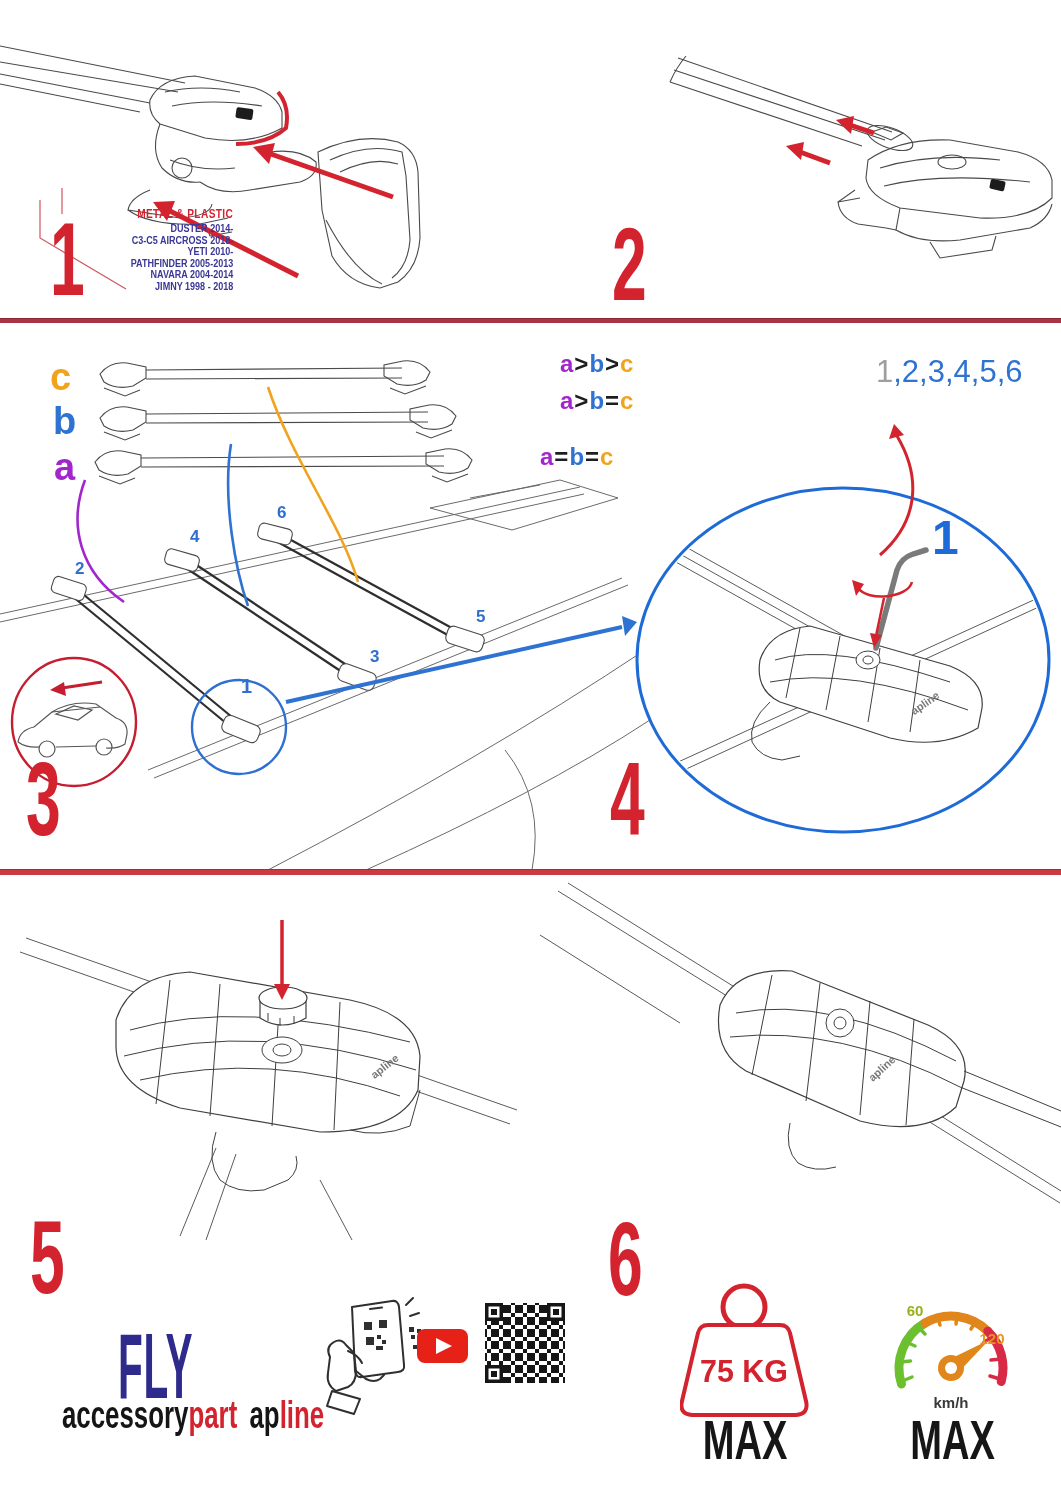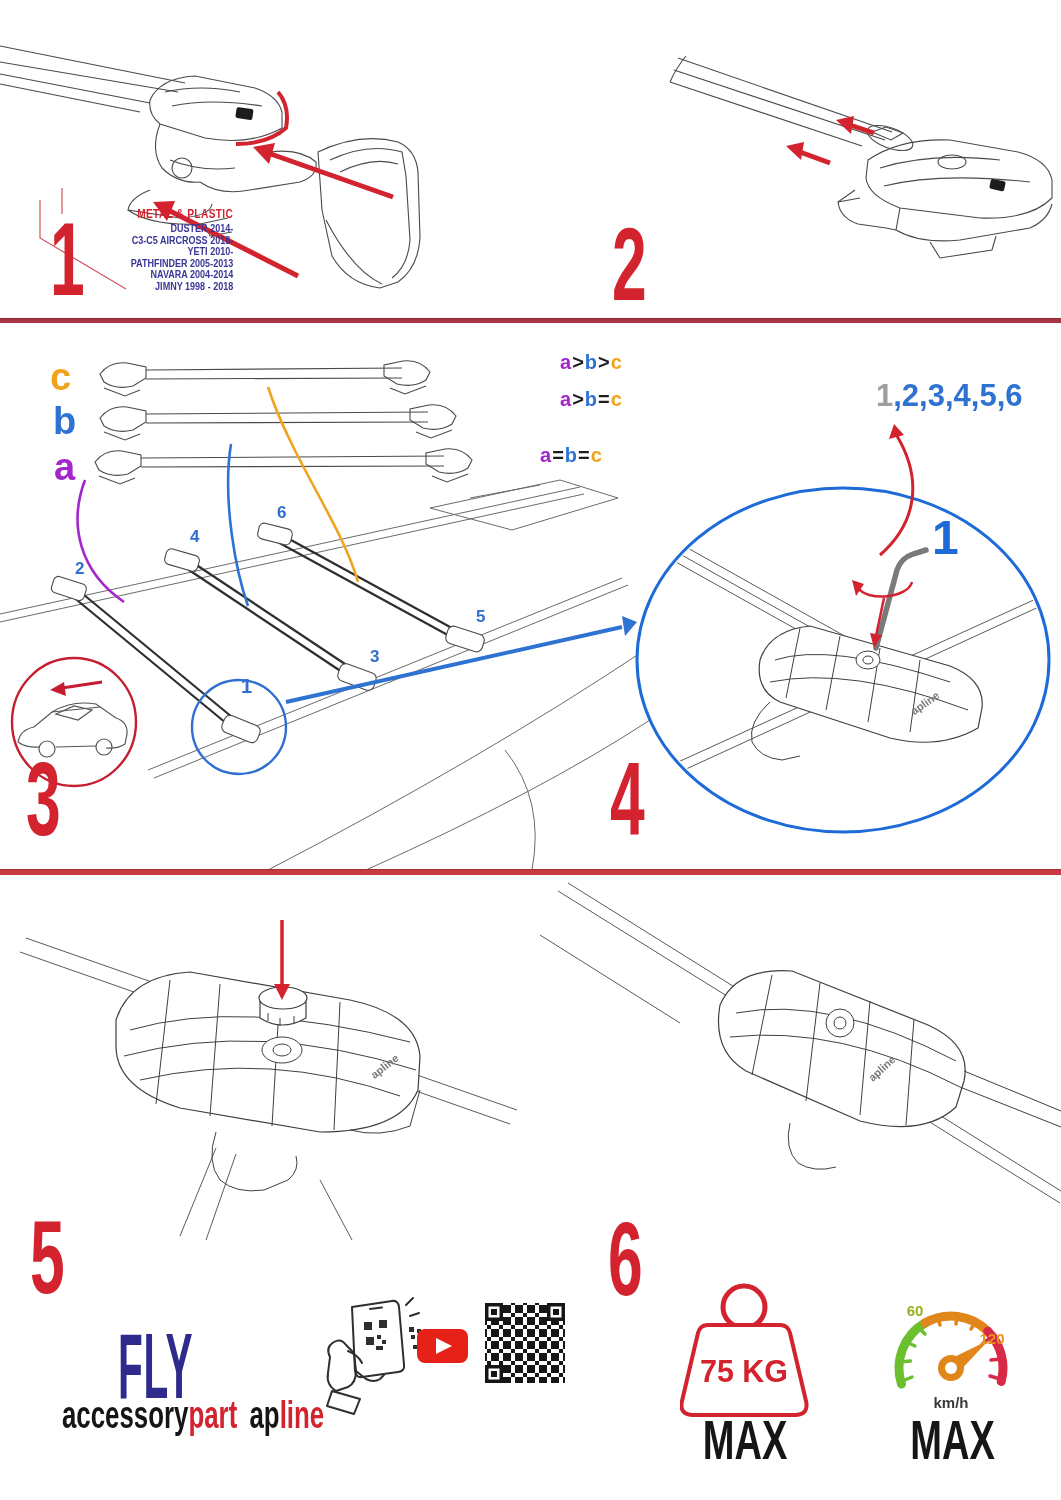--- a/index.html
+++ b/index.html
@@ -6,24 +6,24 @@
   .page{position:relative;width:1061px;height:1500px;background:#ffffff;overflow:hidden;margin:0 auto;}
   .abs{position:absolute;}
   .step-num{position:absolute;font-weight:700;font-size:104px;line-height:104px;color:#d2232e;
             transform:scaleX(0.60);transform-origin:left top;letter-spacing:-2px;}
   .divider{position:absolute;left:0;width:1061px;}
   .metal-label{position:absolute;right:828px;top:206px;font-size:13px;font-weight:700;color:#d2232e;
                letter-spacing:.5px;transform:scaleX(0.78);transform-origin:right top;white-space:nowrap;}
   .vehicle-list{position:absolute;right:828px;top:223px;font-size:10.5px;font-weight:700;color:#3a3796;
                 line-height:11.5px;text-align:right;transform:scaleX(0.86);transform-origin:right top;white-space:nowrap;}
   .bar-label{position:absolute;font-size:38px;font-weight:700;line-height:1;}
-  .formula{position:absolute;font-size:20px;font-weight:700;line-height:1;letter-spacing:1px;white-space:nowrap;}
+  .formula{position:absolute;font-size:24px;font-weight:700;line-height:1;letter-spacing:1px;white-space:nowrap;}
   .f-a{color:#a226cb}.f-b{color:#2e72d2}.f-c{color:#f0a31c}.f-op{color:#1d1d1f}
   .pos-num{position:absolute;font-size:17px;font-weight:700;color:#2e6fd0;line-height:1;}
-  .sequence{position:absolute;left:876px;top:380px;font-size:31px;font-weight:700;line-height:1;white-space:nowrap;}
+  .sequence{position:absolute;left:876px;top:356px;font-size:31px;font-weight:400;line-height:1;white-space:nowrap;}
   .seq-first{color:#9e9e9e}.seq-rest{color:#2e72d2}
   .callout-1{position:absolute;left:932px;top:514px;font-size:48px;font-weight:700;color:#1e6bd8;line-height:1;}
   .fly{position:absolute;left:118px;top:1320px;font-size:92px;font-weight:700;color:#2f2b8d;
        line-height:92px;letter-spacing:2px;transform:scaleX(0.44);transform-origin:left top;}
   .brandline{position:absolute;left:62px;top:1396px;font-size:38px;font-weight:700;line-height:1;
              transform:scaleX(0.68);transform-origin:left top;white-space:nowrap;letter-spacing:0px;}
   .b-black{color:#151515}.b-red{color:#d2232e}.gap{margin-left:18px}
   .max-label{position:absolute;font-size:56px;font-weight:700;color:#161616;text-align:center;
              line-height:56px;transform:scaleX(0.68);}
   svg text{font-family:"Liberation Sans",sans-serif;}

